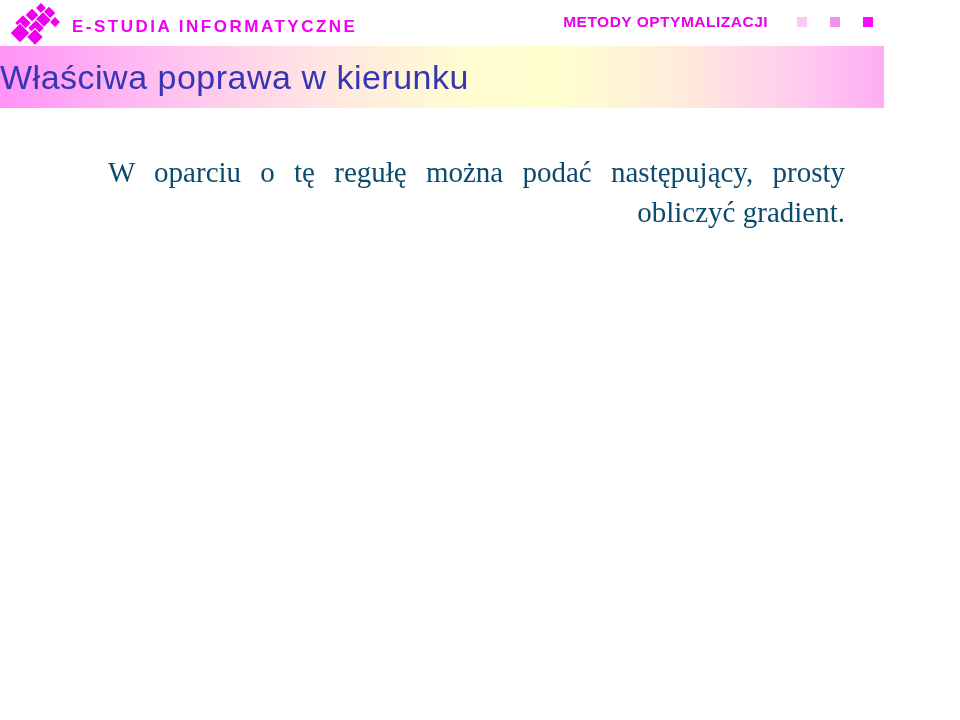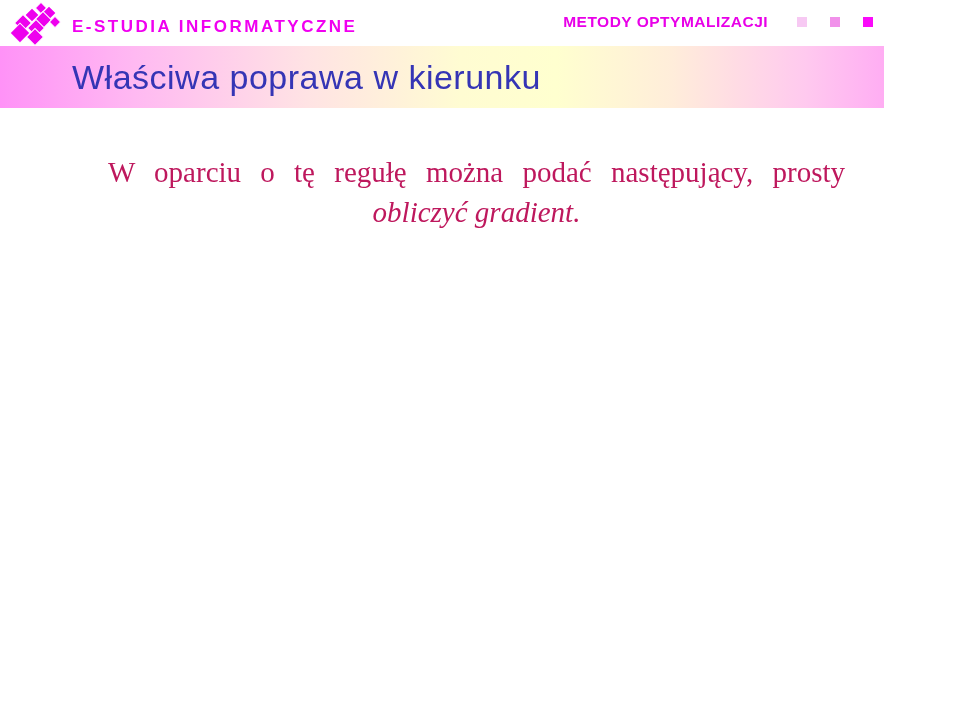--- a/index.html
+++ b/index.html
@@ -79,46 +79,44 @@
       #ffe3e4 32%,
       #fffcd2 48%,
       #ffffcf 58%,
       #ffedda 70%,
       #ffc9ef 84%,
       #ff92f7 100%);
     display: flex;
     align-items: center;
   }
   .slide-title {
-    margin-left: 72px;
     color: #3535b5;
     font-size: 34px;
     font-weight: 400;
     letter-spacing: 0.5px;
     white-space: nowrap;
   }
 
   
   .body-text {
     position: absolute;
     left: 108px; top: 152px;
     width: 737px;
     font-family: "Liberation Serif", serif;
     font-size: 29px;
-    color: #be185d;
+    color: #0c4a6e;
     line-height: 40px;
   }
   .jline {
     text-align: justify;
     text-align-last: justify;
     white-space: normal;
   }
   .lline {
-    text-align: center;
-    font-style: italic;
+    text-align: right;
   }
 </style>
 </head>
 <body>
 
 <div class="slide">
 
   <div class="header">
 
     <div class="logo-wrap">

